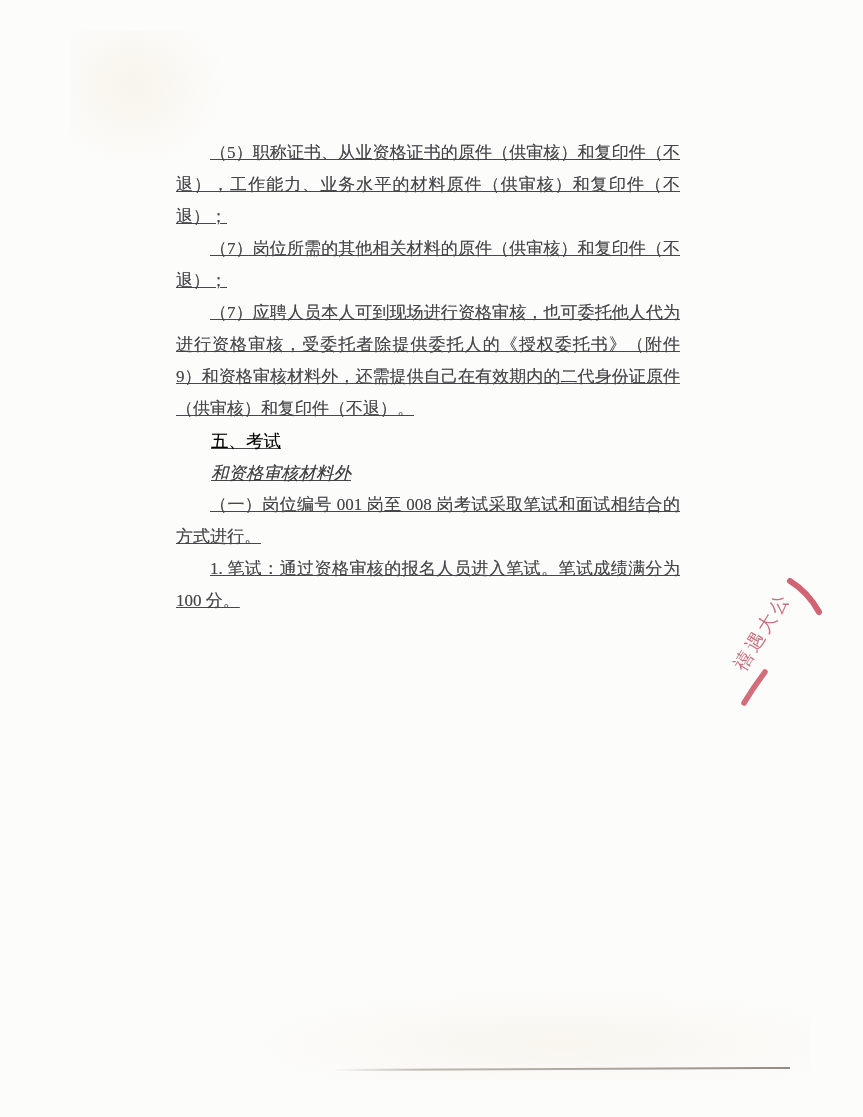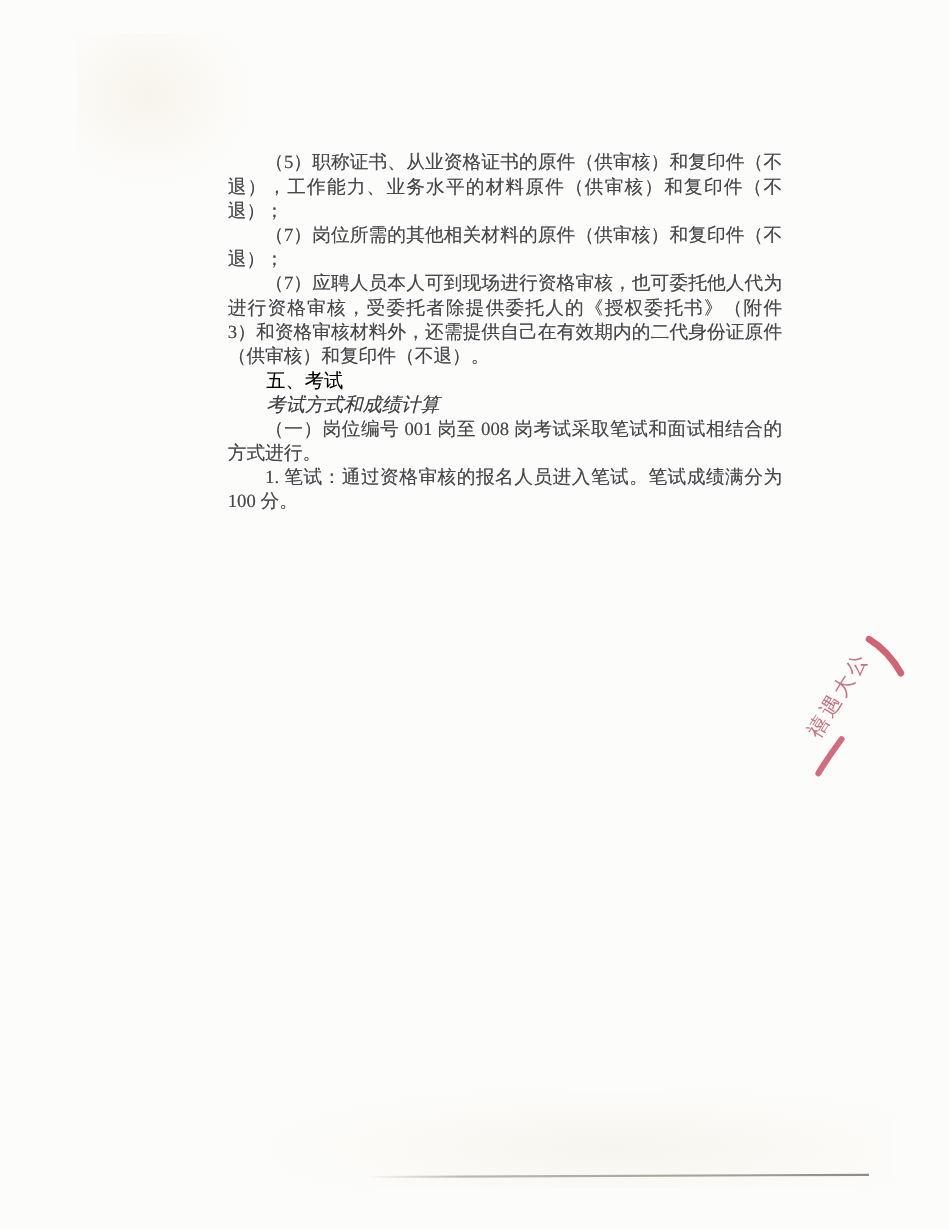--- a/index.html
+++ b/index.html
@@ -23,26 +23,27 @@
     background:radial-gradient(ellipse at 55% 60%, rgba(238,230,210,0.30), rgba(238,230,210,0) 75%);
   }
   .page-bottom-edge{
     position:absolute;
     left:332px;top:1068px;width:458px;height:2px;
     background:linear-gradient(to right, rgba(150,142,130,0), rgba(140,132,120,0.55) 20%, rgba(120,112,100,0.65) 70%, rgba(110,102,92,0.75));
     transform:rotate(-0.25deg);
   }
   .text-block{
     position:absolute;
-    left:207px;top:137px;width:504px;
+    left:176px;top:137px;width:504px;
     color:#47474b;
     font-size:17px;
-    line-height:22px;
+    line-height:32px;
     text-align:justify;
     text-shadow:0 0 0.5px rgba(71,71,75,0.55);
+    text-decoration:underline;
   }
   .text-block p, .text-block h2, .text-block h3{
     margin:0;padding:0;
     text-indent:2em;
     font-weight:normal;
   }
   .heading-hei{
     font-family:"Liberation Sans", sans-serif;
     font-size:17.5px;
     font-weight:600;
@@ -65,23 +66,23 @@
 </head>
 <body>
 
 <div class="scan-smudge smudge-topleft"></div>
 <div class="scan-smudge smudge-bottom"></div>
 <div class="page-bottom-edge"></div>
 
 <div class="text-block">
   <p>（5）职称证书、从业资格证书的原件（供审核）和复印件（不退），工作能力、业务水平的材料原件（供审核）和复印件（不退）；</p>
   <p>（7）岗位所需的其他相关材料的原件（供审核）和复印件（不退）；</p>
-  <p>（7）应聘人员本人可到现场进行资格审核，也可委托他人代为进行资格审核，受委托者除提供委托人的《授权委托书》（附件 3）和资格审核材料外，还需提供自己在有效期内的二代身份证原件（供审核）和复印件（不退）。</p>
+  <p>（7）应聘人员本人可到现场进行资格审核，也可委托他人代为进行资格审核，受委托者除提供委托人的《授权委托书》（附件 9）和资格审核材料外，还需提供自己在有效期内的二代身份证原件（供审核）和复印件（不退）。</p>
   <h2 class="heading-hei">五、考试</h2>
-  <h3 class="heading-kai">考试方式和成绩计算</h3>
+  <h3 class="heading-kai">和资格审核材料外</h3>
   <p>（一）岗位编号 001 岗至 008 岗考试采取笔试和面试相结合的方式进行。</p>
   <p>1. 笔试：通过资格审核的报名人员进入笔试。笔试成绩满分为 100 分。</p>
 </div>
 
 <div class="seal">
   <svg width="128" height="172" viewBox="0 0 128 172" xmlns="http://www.w3.org/2000/svg">
 
     <path d="M 78 31 Q 96 42 107 62" stroke="#c63c50" stroke-width="6" stroke-linecap="round" fill="none" opacity="0.8"></path>
 
     <path d="M 53 122 Q 41 138 32 153" stroke="#c63c50" stroke-width="5.5" stroke-linecap="round" fill="none" opacity="0.75"></path>

